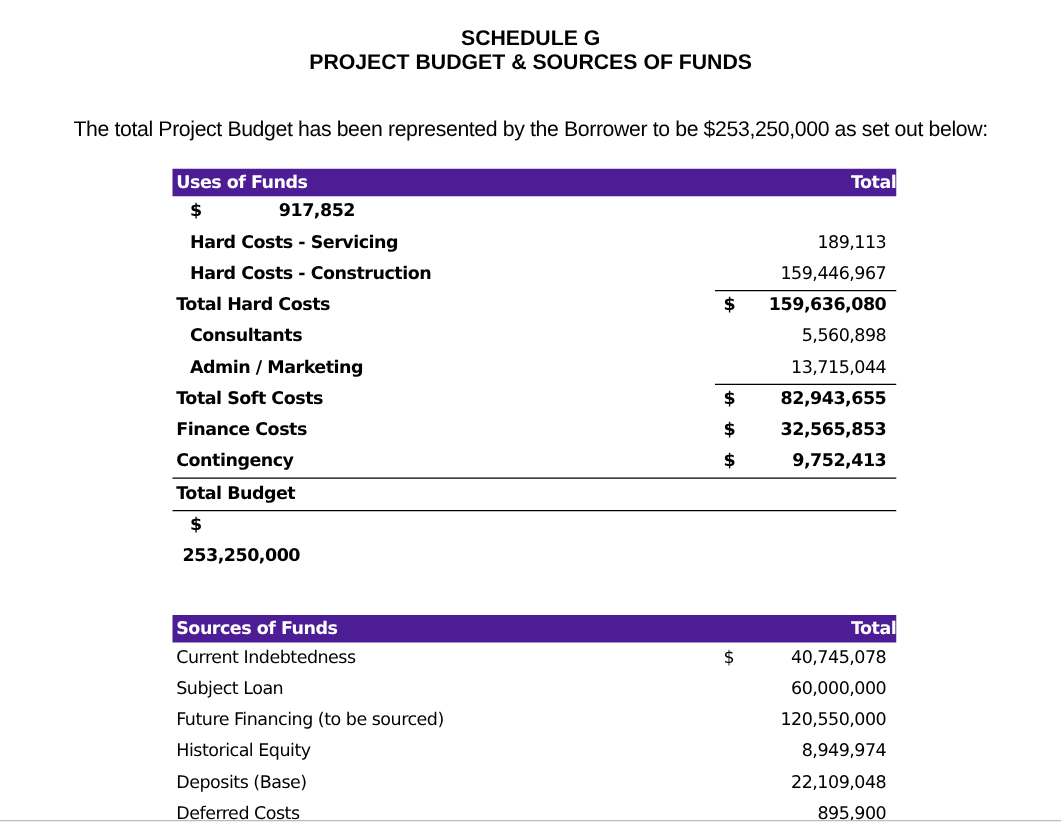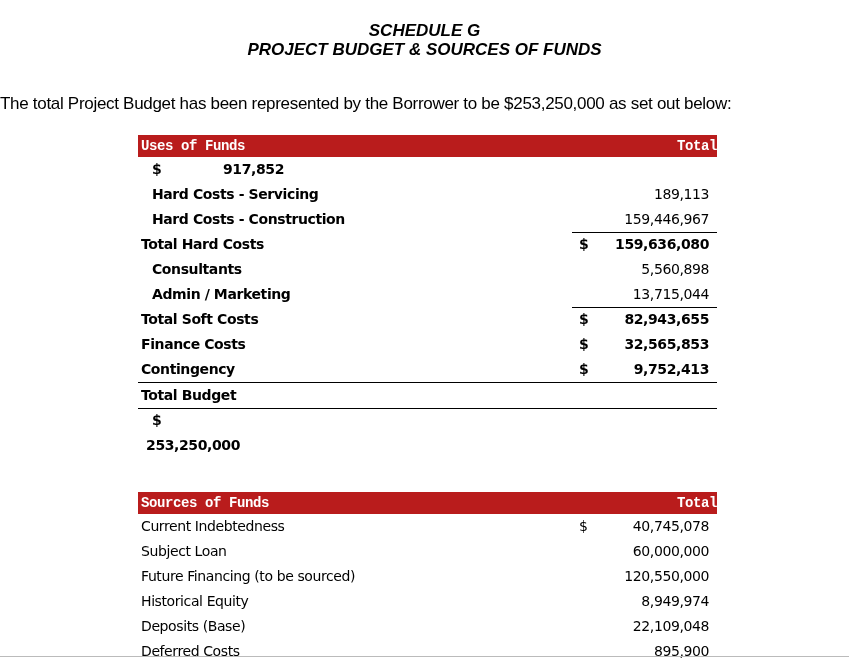--- a/index.html
+++ b/index.html
@@ -1,32 +1,32 @@
 <!DOCTYPE html>
 <html><head>
 <meta charset="utf-8">
 <style>
   html, body { margin:0; padding:0; }
   body {
     width:849px; height:659px; overflow:hidden; background:#ffffff; position:relative;
     font-family: "Liberation Sans", sans-serif; color:#000;
   }
   .title-block { position:absolute; top:21px; left:0; width:849px; text-align:center; }
-  .title-line { font-family:"Liberation Sans", sans-serif; font-weight:bold; font-size:17px; line-height:19px;font-style:italic; }
+  .title-line { font-family:"Liberation Sans", sans-serif; font-weight:bold; font-size:17px; line-height:19px; }
   .intro {
-    position:absolute; top:94px; left:0; width:849px; text-align:left;
+    position:absolute; top:94px; left:0; width:849px; text-align:center;
     font-family:"Liberation Sans", sans-serif; font-size:17px; letter-spacing:-0.3px; white-space:nowrap;
   }
   .tbl {
     position:absolute; left:138px; width:579px;
     font-family:"DejaVu Sans", sans-serif; font-size:14px; letter-spacing:-0.4px;
   }
   .tbl .hdr {
-    background:#b91c1c; color:#fff; font-weight:bold; height:22px; line-height:22px;
-    display:flex; position:relative;font-family:Liberation Mono, monospace;
+    background:#4c1d95; color:#fff; font-weight:bold; height:22px; line-height:22px;
+    display:flex; position:relative;
   }
   .row { height:25px; line-height:25px; display:flex; position:relative; }
   .c-label { width:430px; padding-left:3px; white-space:nowrap; }
   .c-label.indent { padding-left:14px; width:419px;font-weight:bold; }
   .c-cur { width:30px; text-align:left; padding-left:14px; }
   .c-amt { width:102px; text-align:right; padding-right:8px; }
   .hdr .c-amt { text-align:right; padding-left:44px; width:62px; padding-right:0; }
   .bold { font-weight:bold; }
   .row.topline-amt::before {
     content:""; position:absolute; left:434px; right:0; top:0; border-top:1px solid #000;

